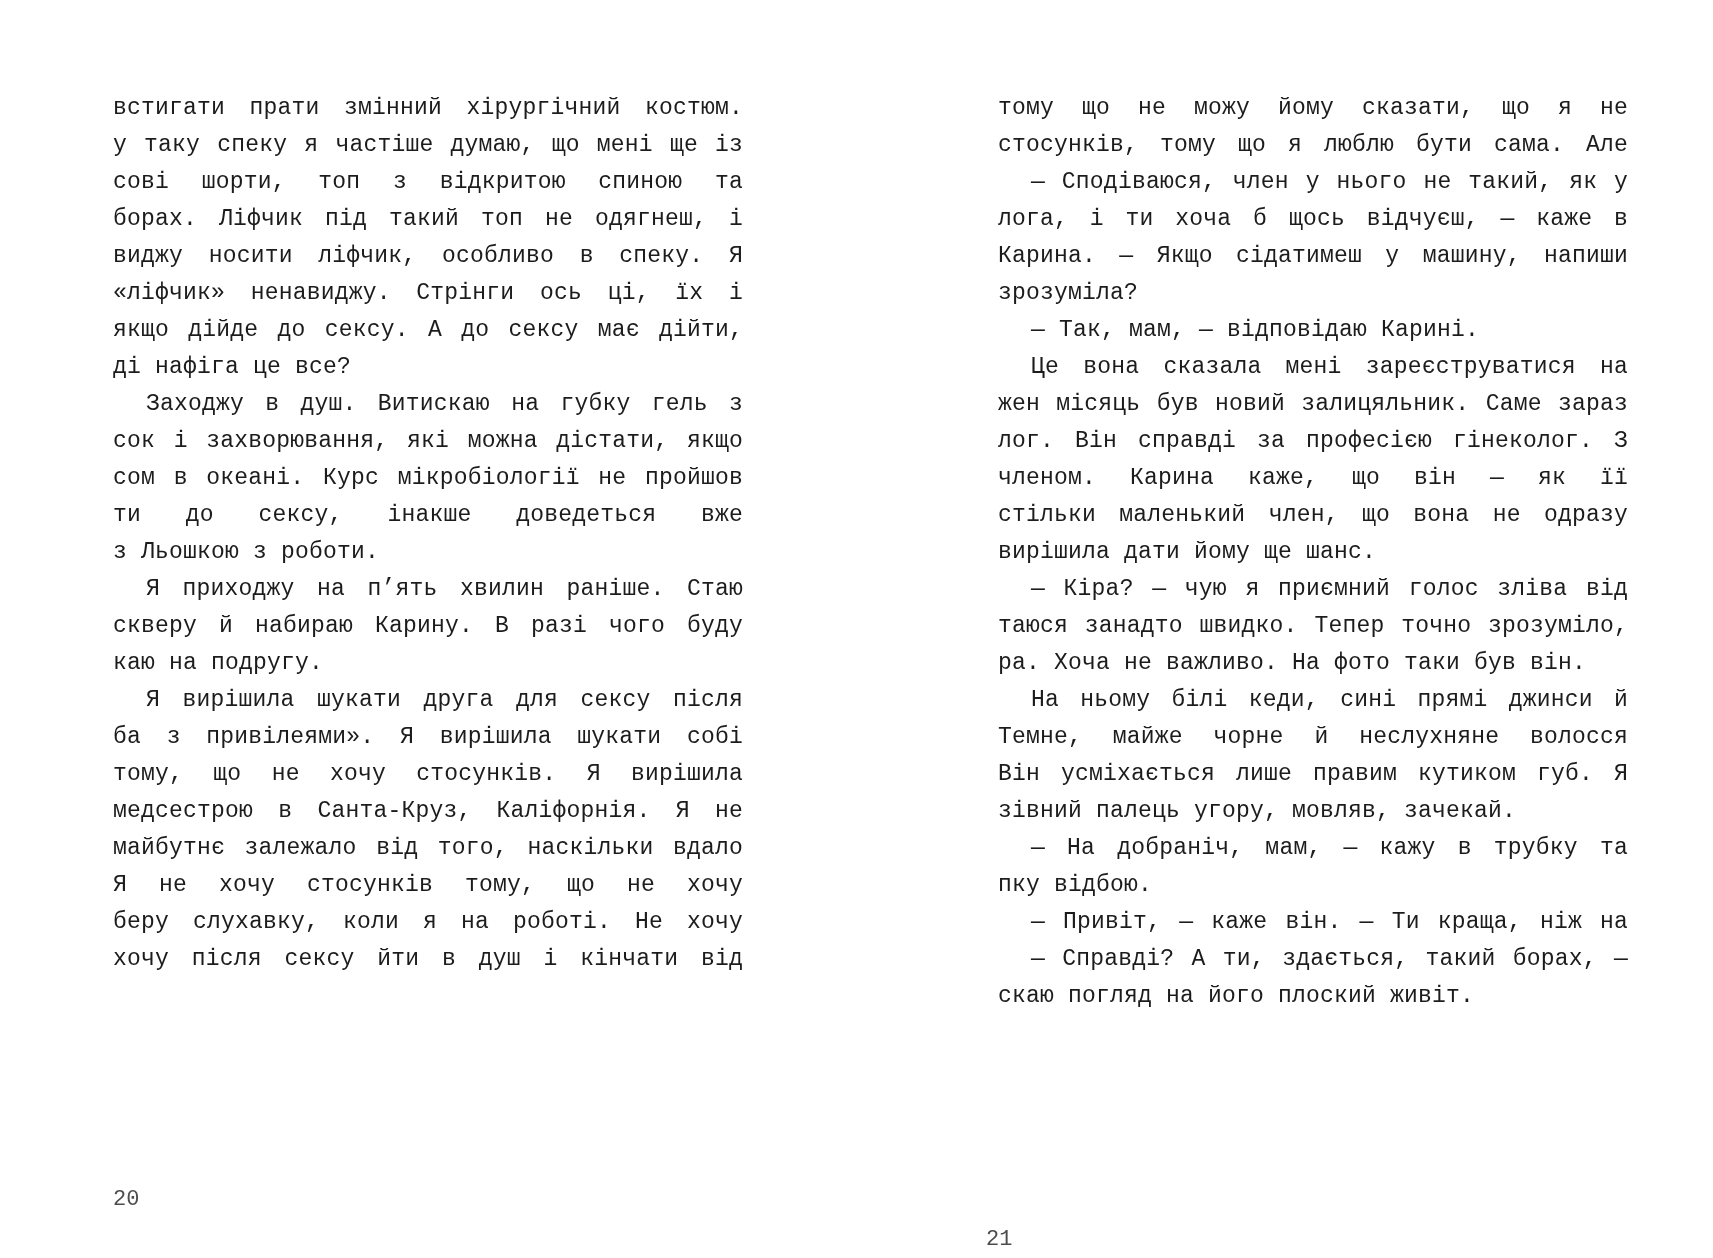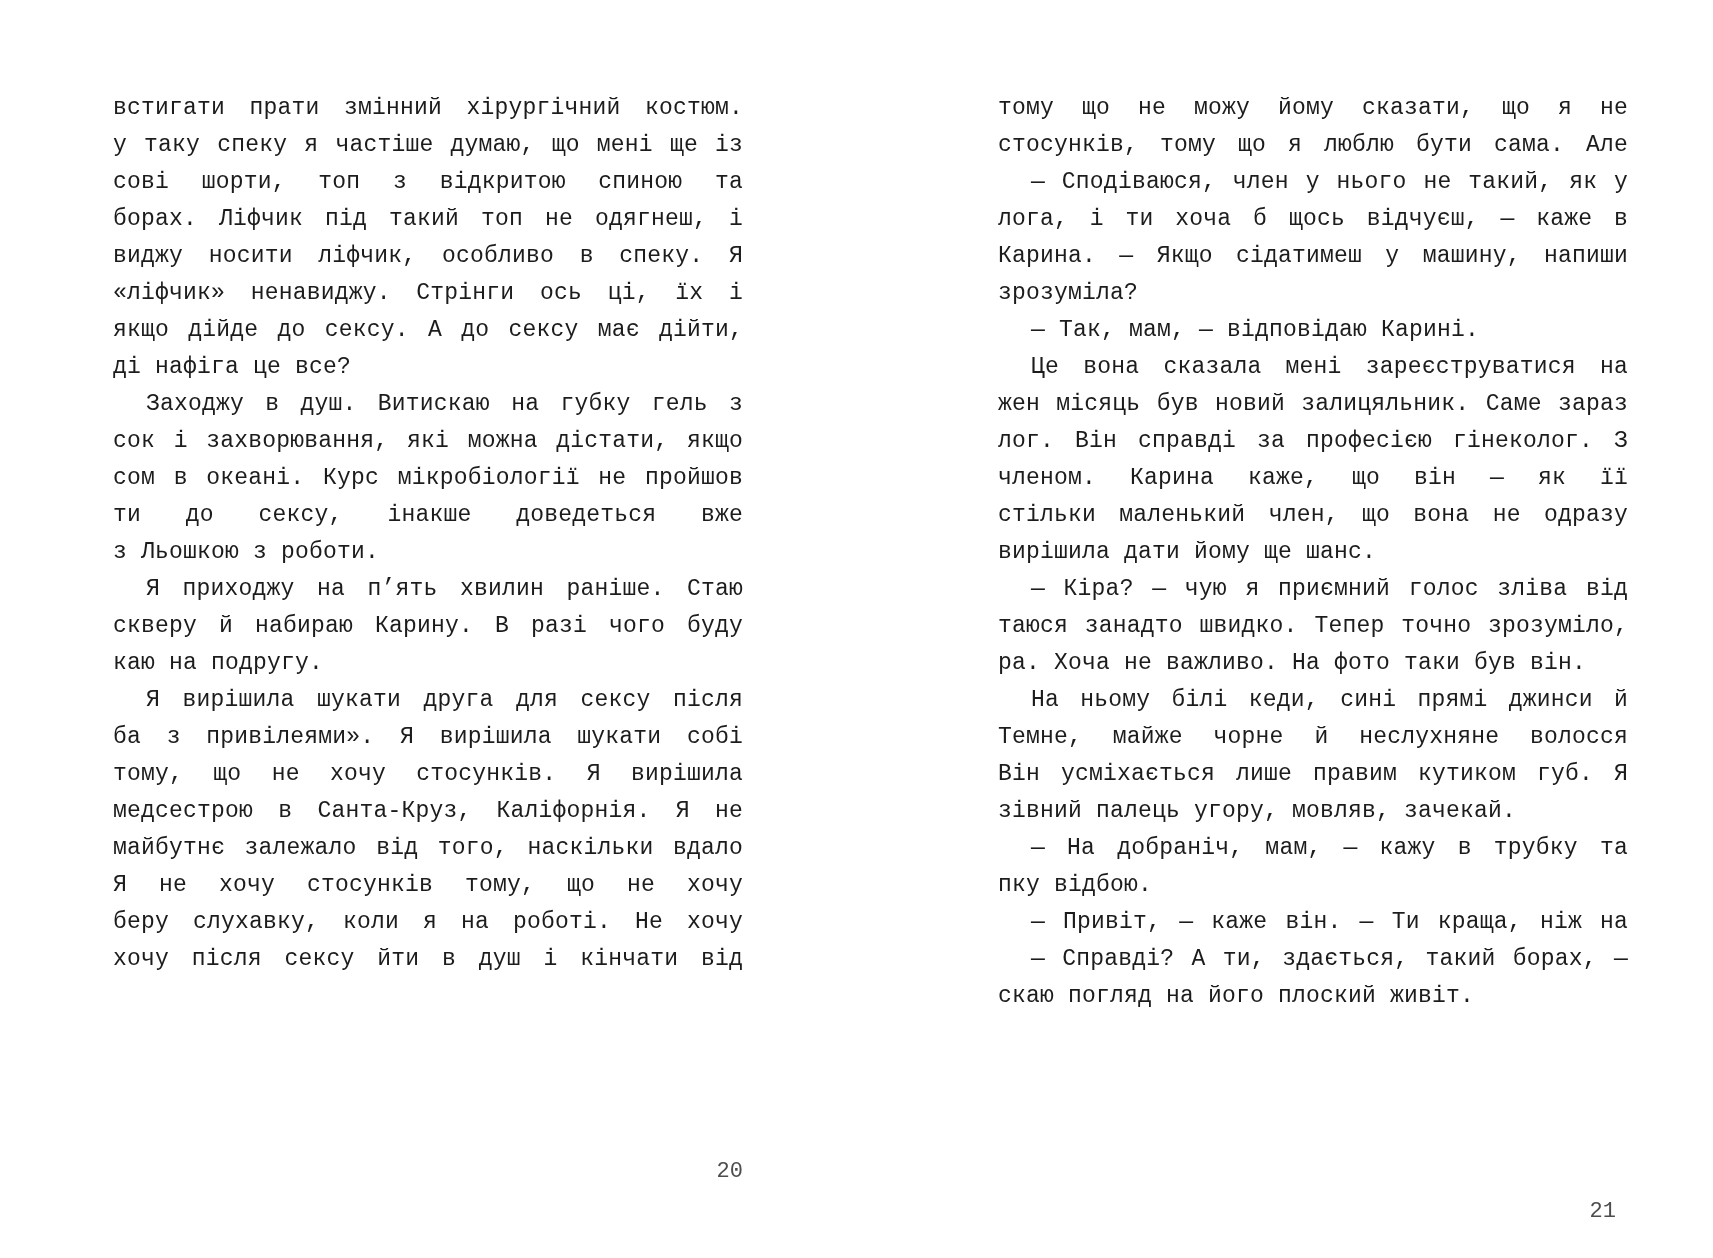--- a/index.html
+++ b/index.html
@@ -26,23 +26,23 @@
     text-align: justify;
     text-align-last: justify;
     height: 37px;
     overflow: hidden;
     white-space: normal;
   }
   .line.para-end { text-align-last: left; }
   .line.indent   { text-indent: 33px; }
   .page-number {
     position: absolute;
-    top: 1156px;
+    top: 1184px;
     width: 630px;
-    text-align: right;
+    text-align: left;
     font-size: 22px;
     line-height: 32px;
     color: #4d4d4d;
   }
   .pn-left  { left: 113px; }
   .pn-right { left: 986px; margin-top: 40px; }
 </style>
 </head>
 <body>
 

